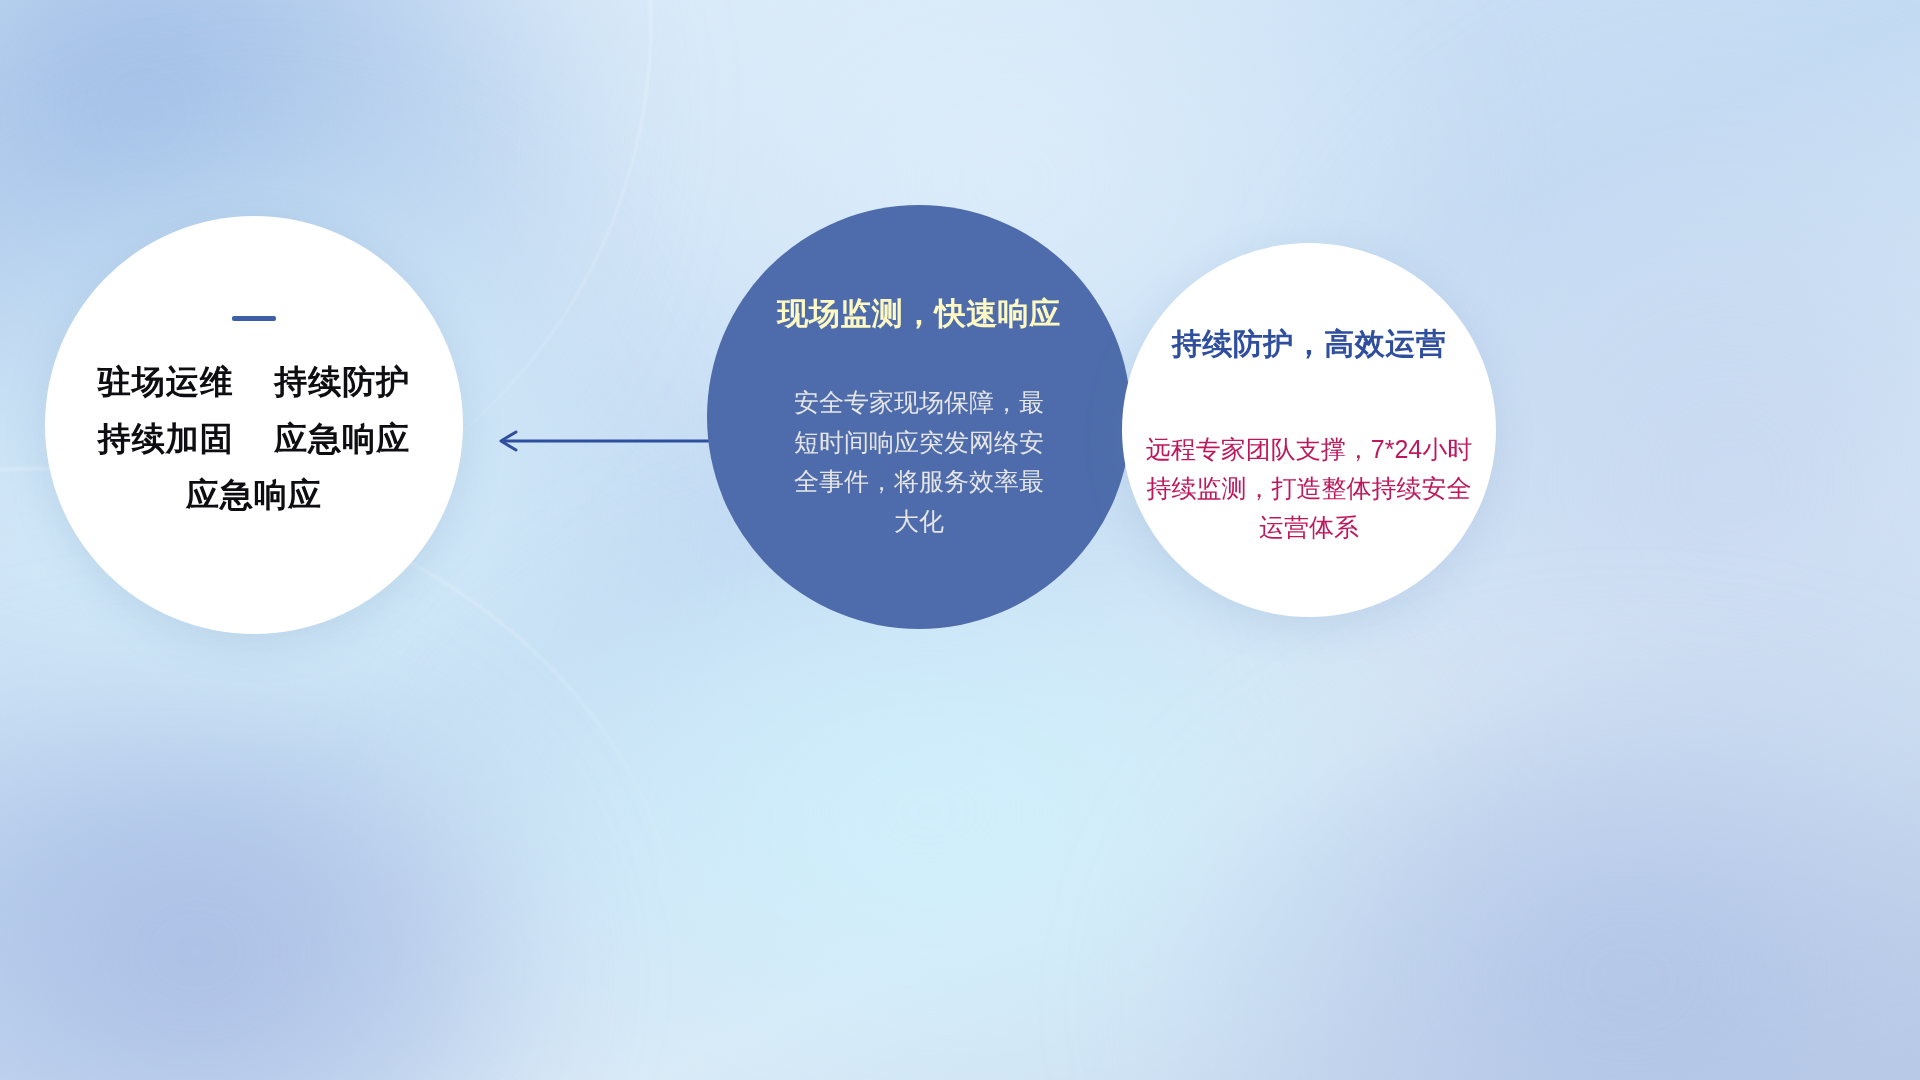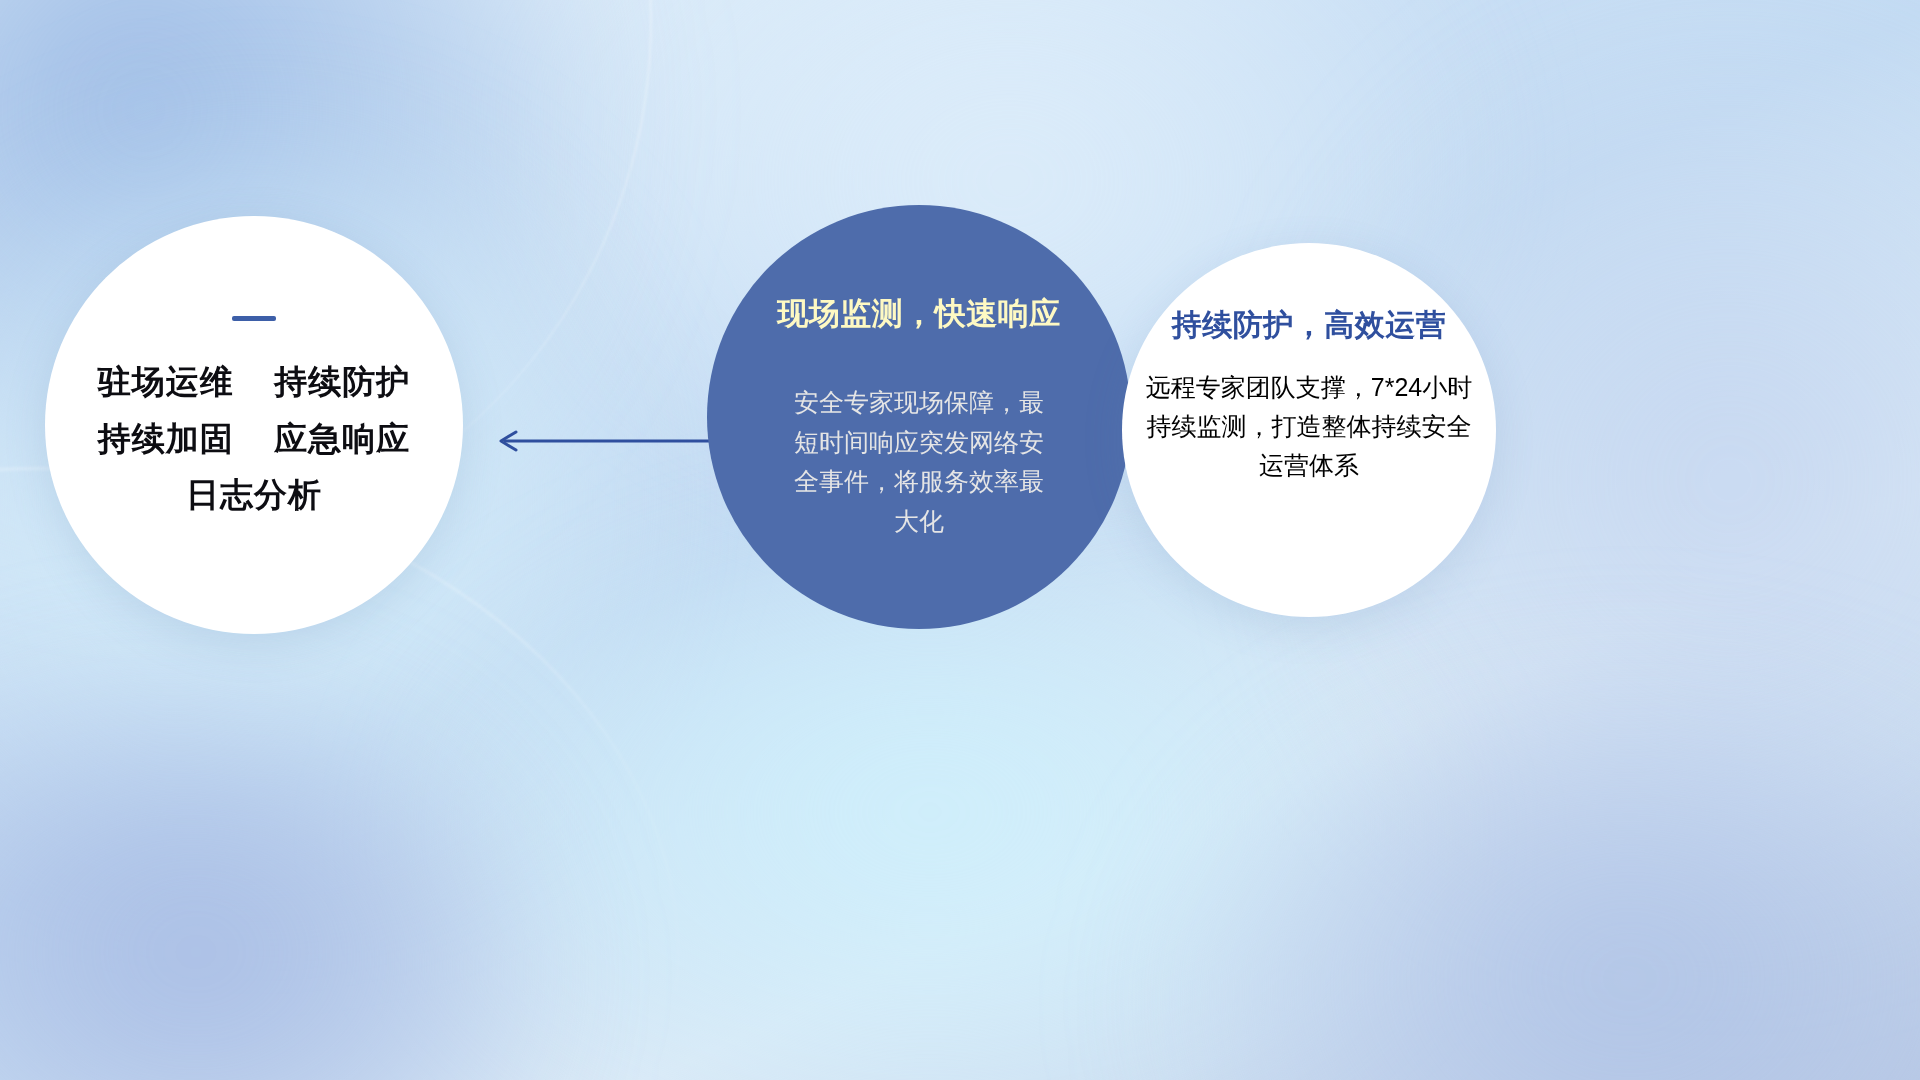--- a/index.html
+++ b/index.html
@@ -176,33 +176,33 @@
   .circle-right {
     left: 1122px;
     top: 243px;
     width: 374px;
     height: 374px;
     background: #ffffff;
     box-shadow: 0 10px 40px rgba(96,128,180,0.16);
     z-index: 5;
   }
   .right-title {
-    margin-top: 62px;
+    margin-top: 81px;
     font-size: 30px;
     font-weight: bold;
     color: #2f4f9e;
     letter-spacing: 0.5px;
     white-space: nowrap;
   }
   .right-body {
-    margin-top: 22px;
+    margin-top: 65px;
     width: 330px;
     font-size: 25px;
     line-height: 1.56;
-    color: #000000;
+    color: #be185d;
     text-align: center;
   }
 </style>
 </head>
 <body>
 
 <div id="stage">
 
   <div class="bg-base"></div>
   <div class="bg-blob blob-g"></div>
@@ -220,21 +220,21 @@
       <line x1="228" y1="17" x2="14" y2="17" stroke="#2f4f9e" stroke-width="3"></line>
       <polyline points="26,8 11,17 26,26" fill="none" stroke="#2f4f9e" stroke-width="3" stroke-linecap="round" stroke-linejoin="round"></polyline>
     </svg>
   </div>
 
   <div class="circle circle-left">
     <div class="left-dash"></div>
     <div class="left-lines">
       <div class="left-line">驻场运维    持续防护</div>
       <div class="left-line">持续加固    应急响应</div>
-      <div class="left-line">日志分析</div>
+      <div class="left-line">应急响应</div>
     </div>
   </div>
 
   <div class="circle circle-mid">
     <div class="mid-title">现场监测，快速响应</div>
     <div class="mid-body">安全专家现场保障，最短时间响应突发网络安全事件，将服务效率最大化</div>
   </div>
 
   <div class="circle circle-right">
     <div class="right-title">持续防护，高效运营</div>

